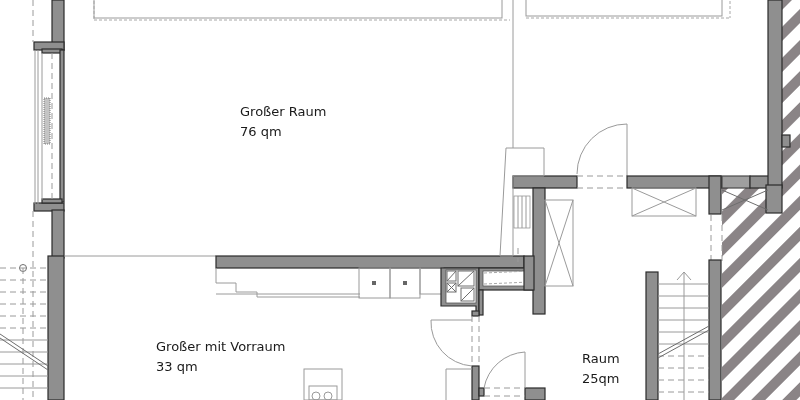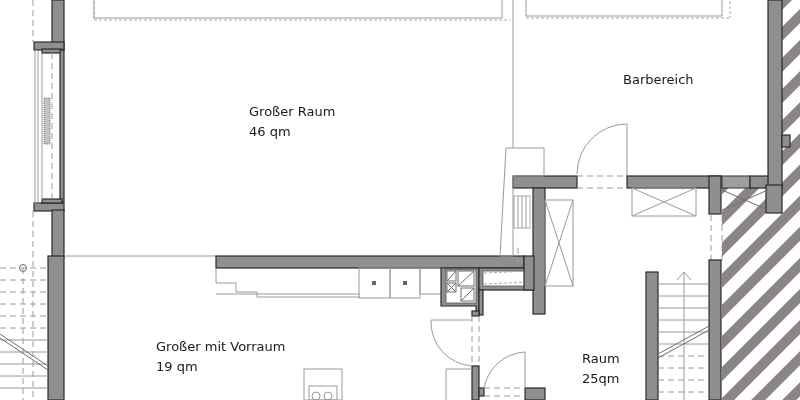--- a/index.html
+++ b/index.html
@@ -202,27 +202,26 @@
   </g>
 
   <g>
     <rect x="304" y="369" width="38" height="31" class="thin"></rect>
     <rect x="309" y="386" width="28" height="14" class="thin"></rect>
     <circle cx="316" cy="396" r="4" class="thin"></circle>
     <circle cx="328" cy="396" r="4" class="thin"></circle>
   </g>
 </svg>
 
-<div class="label" style="left:249px; top:102px;">
+<div class="label" style="left:240px; top:102px;">
   <span>Großer Raum</span>
-  <span>46 qm</span>
+  <span>76 qm</span>
 </div>
 <div class="label" style="left:623px; top:70px;">
-  <span>Barbereich</span>
 </div>
 <div class="label" style="left:156px; top:337px;">
   <span>Großer mit Vorraum</span>
-  <span>19 qm</span>
+  <span>33 qm</span>
 </div>
 <div class="label" style="left:582px; top:349px;">
   <span>Raum</span>
   <span>25qm</span>
 </div>
 
 </body></html>

